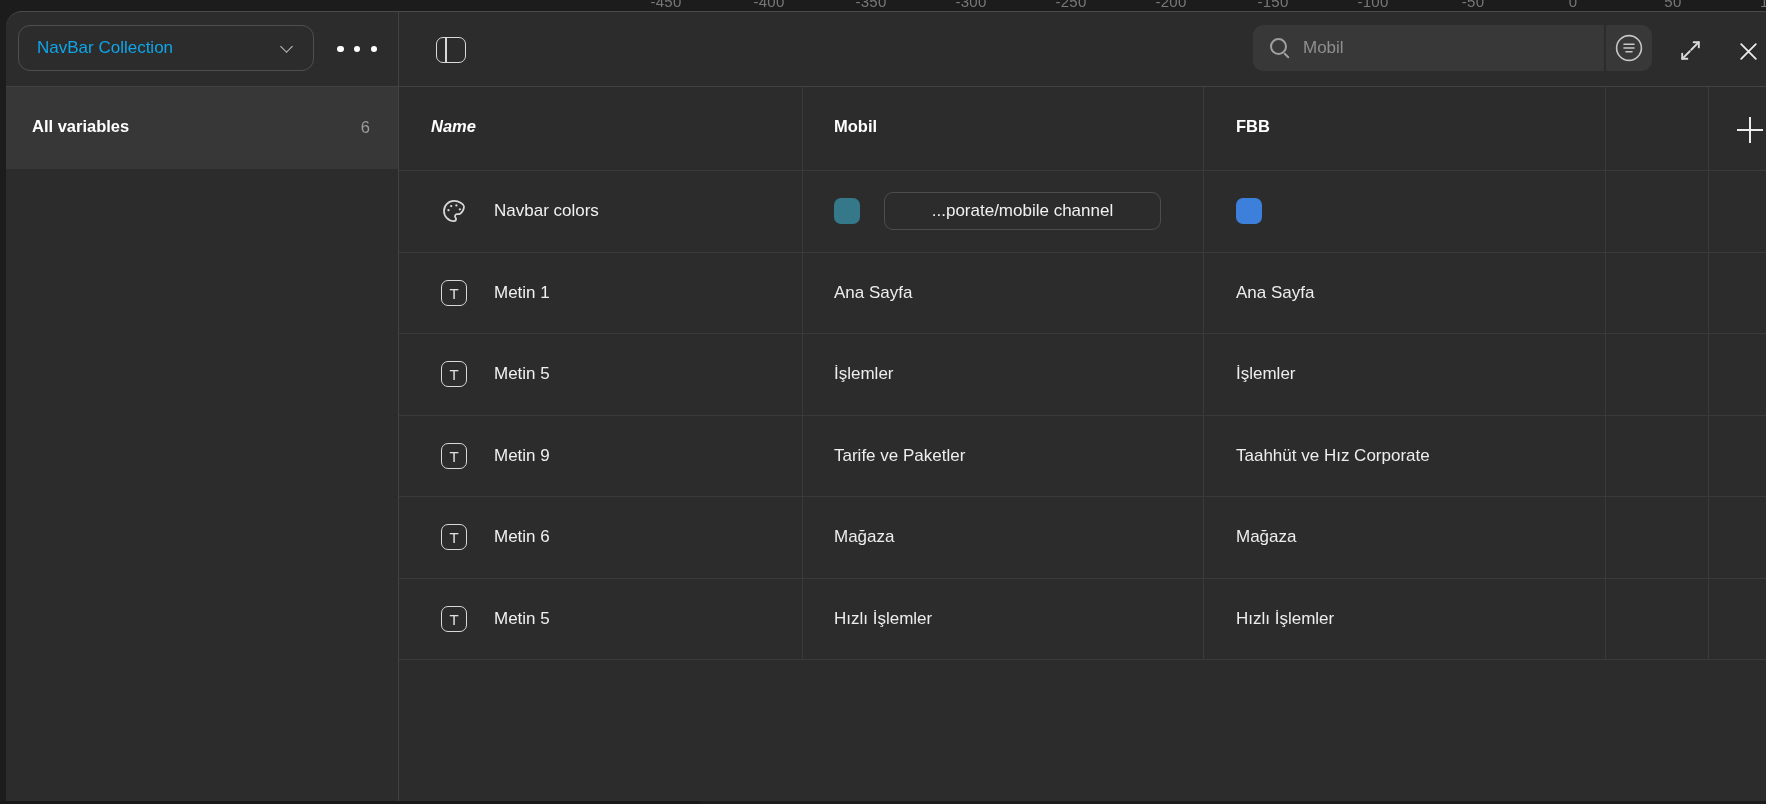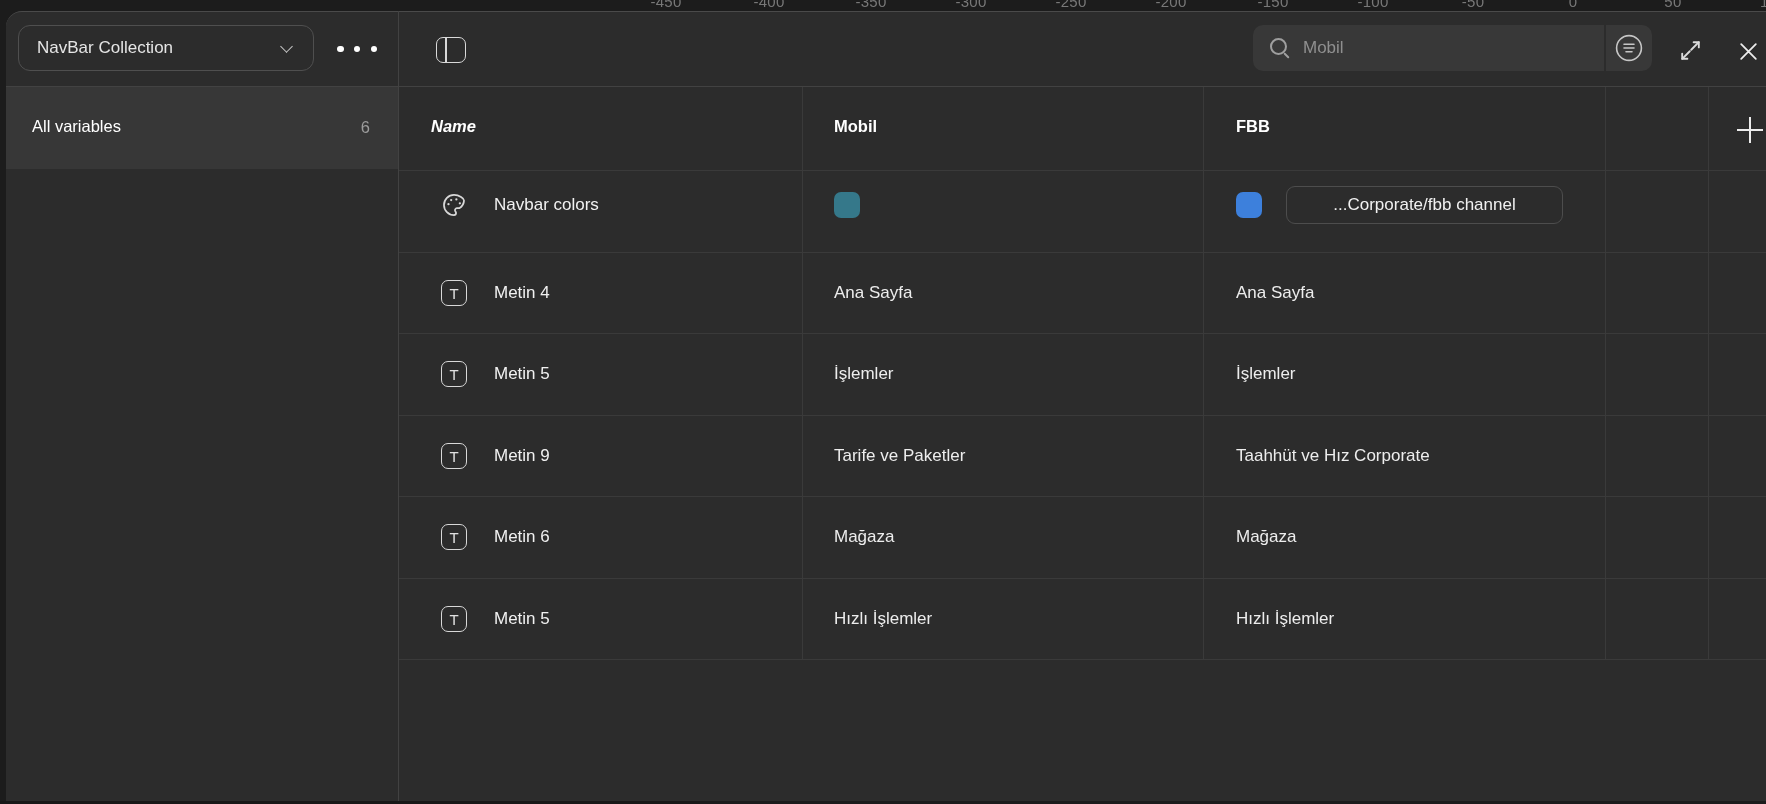--- a/index.html
+++ b/index.html
@@ -30,21 +30,21 @@
 
   .hline { position:absolute; height:1px; background:#3a3a3a; }
   .vline { position:absolute; width:1px; background:#3a3a3a; }
 
   
   .collection-btn {
     position:absolute; left:18px; top:25px; width:296px; height:46px;
     border:1px solid #4f4f4f; border-radius:12px;
     display:flex; align-items:center; cursor:default;
   }
-  .collection-btn .lbl { padding-left:18px; font-size:17px; color:#e5e5e5; }
+  .collection-btn .lbl { padding-left:18px; font-size:17px; color:#0ea5e9; }
   .chevron {
     position:absolute; right:22px; top:16px;
     width:9px; height:9px;
     border-right:1.8px solid #c8c8c8; border-bottom:1.8px solid #c8c8c8;
     transform:rotate(45deg);
   }
   .more-btn {
     position:absolute; left:337px; top:38px; width:40px; height:22px;
     display:flex; align-items:center; justify-content:space-between;
   }
@@ -79,21 +79,21 @@
     background:#383838; border-radius:0 10px 10px 0;
     display:flex; align-items:center; justify-content:center;
   }
   .icon-btn { position:absolute; display:flex; align-items:center; justify-content:center; }
 
   
   .side-selected {
     position:absolute; left:6px; top:87px; width:392px; height:82px;
     background:#373737;
   }
-  .side-label { position:absolute; left:32px; top:117px; font-size:16.5px; font-weight:400; color:#fff; }
+  .side-label { position:absolute; left:32px; top:117px; font-size:16.5px; font-weight:700; color:#fff; }
   .side-count { position:absolute; left:300px; top:118px; width:70px; text-align:right; font-size:16.5px; color:#9c9c9c; }
 
   
   .col-header { position:absolute; top:117px; font-size:16.5px; font-weight:700; color:#fff; }
   .plus-btn { position:absolute; left:1737px; top:117px; width:26px; height:26px; }
   .plus-btn::before { content:""; position:absolute; left:0; right:0; top:12px; height:1.8px; background:#ececec; }
   .plus-btn::after  { content:""; position:absolute; top:0; bottom:0; left:12px; width:1.8px; background:#ececec; }
 
   .row { position:absolute; left:399px; right:0; height:81px; }
   .row .cell-icon { position:absolute; left:42px; top:50%; transform:translateY(-50%); width:26px; height:26px; }
@@ -189,38 +189,38 @@
 <div class="side-selected"></div>
 <div class="side-label">All variables</div>
 <div class="side-count">6</div>
 
 <div class="col-header" style="left:431px;font-style:italic;">Name</div>
 <div class="col-header" style="left:834px;">Mobil</div>
 <div class="col-header" style="left:1236px;text-align:right;">FBB</div>
 <div class="plus-btn"></div>
 
 <div id="rows">
-    <div class="row" style="top: 164px; height: 82px;">
+    <div class="row" style="top: 170px; height: 82px;">
       <div class="cell-icon"><svg width="26" height="26" viewBox="0 0 24 24" fill="none" stroke="#d8d8d8" stroke-width="1.6">
   <path d="M12 2.75a9.25 9.25 0 1 0 0 18.5c1.1 0 1.9-.85 1.9-1.85 0-.5-.2-.95-.5-1.3-.3-.35-.5-.8-.5-1.3 0-1.05.85-1.9 1.9-1.9h2.1a8.4 8.4 0 0 0 4.35-7.15C21.25 6.1 17.05 2.75 12 2.75z"></path>
   <circle cx="6.9" cy="11.2" r="1.05" fill="#d8d8d8" stroke="none"></circle>
   <circle cx="9.4" cy="7.4" r="1.05" fill="#d8d8d8" stroke="none"></circle>
   <circle cx="14.2" cy="6.9" r="1.05" fill="#d8d8d8" stroke="none"></circle>
   <circle cx="17.4" cy="10.4" r="1.05" fill="#d8d8d8" stroke="none"></circle>
 </svg></div>
       <div class="name-label">Navbar colors</div>
       <div class="swatch" style="left: 435px; background: rgb(53, 120, 138);"></div>
+      <div class="alias-pill" style="left: 485px;">...porate/mobile channel</div>
       <div class="swatch" style="left: 837px; background: rgb(61, 128, 220);"></div>
-      <div class="alias-pill" style="left: 887px;">...Corporate/fbb channel</div>
     </div>
     <div class="row" style="top: 252px; height: 82px;">
       <div class="cell-icon">
         <div class="t-icon">T</div>
       </div>
-      <div class="name-label">Metin 4</div>
+      <div class="name-label">Metin 1</div>
       <div class="val mobil">Ana Sayfa</div>
       <div class="val fbb">Ana Sayfa</div>
     </div>
     <div class="row" style="top: 333px; height: 82px;">
       <div class="cell-icon">
         <div class="t-icon">T</div>
       </div>
       <div class="name-label">Metin 5</div>
       <div class="val mobil">İşlemler</div>
       <div class="val fbb">İşlemler</div>

